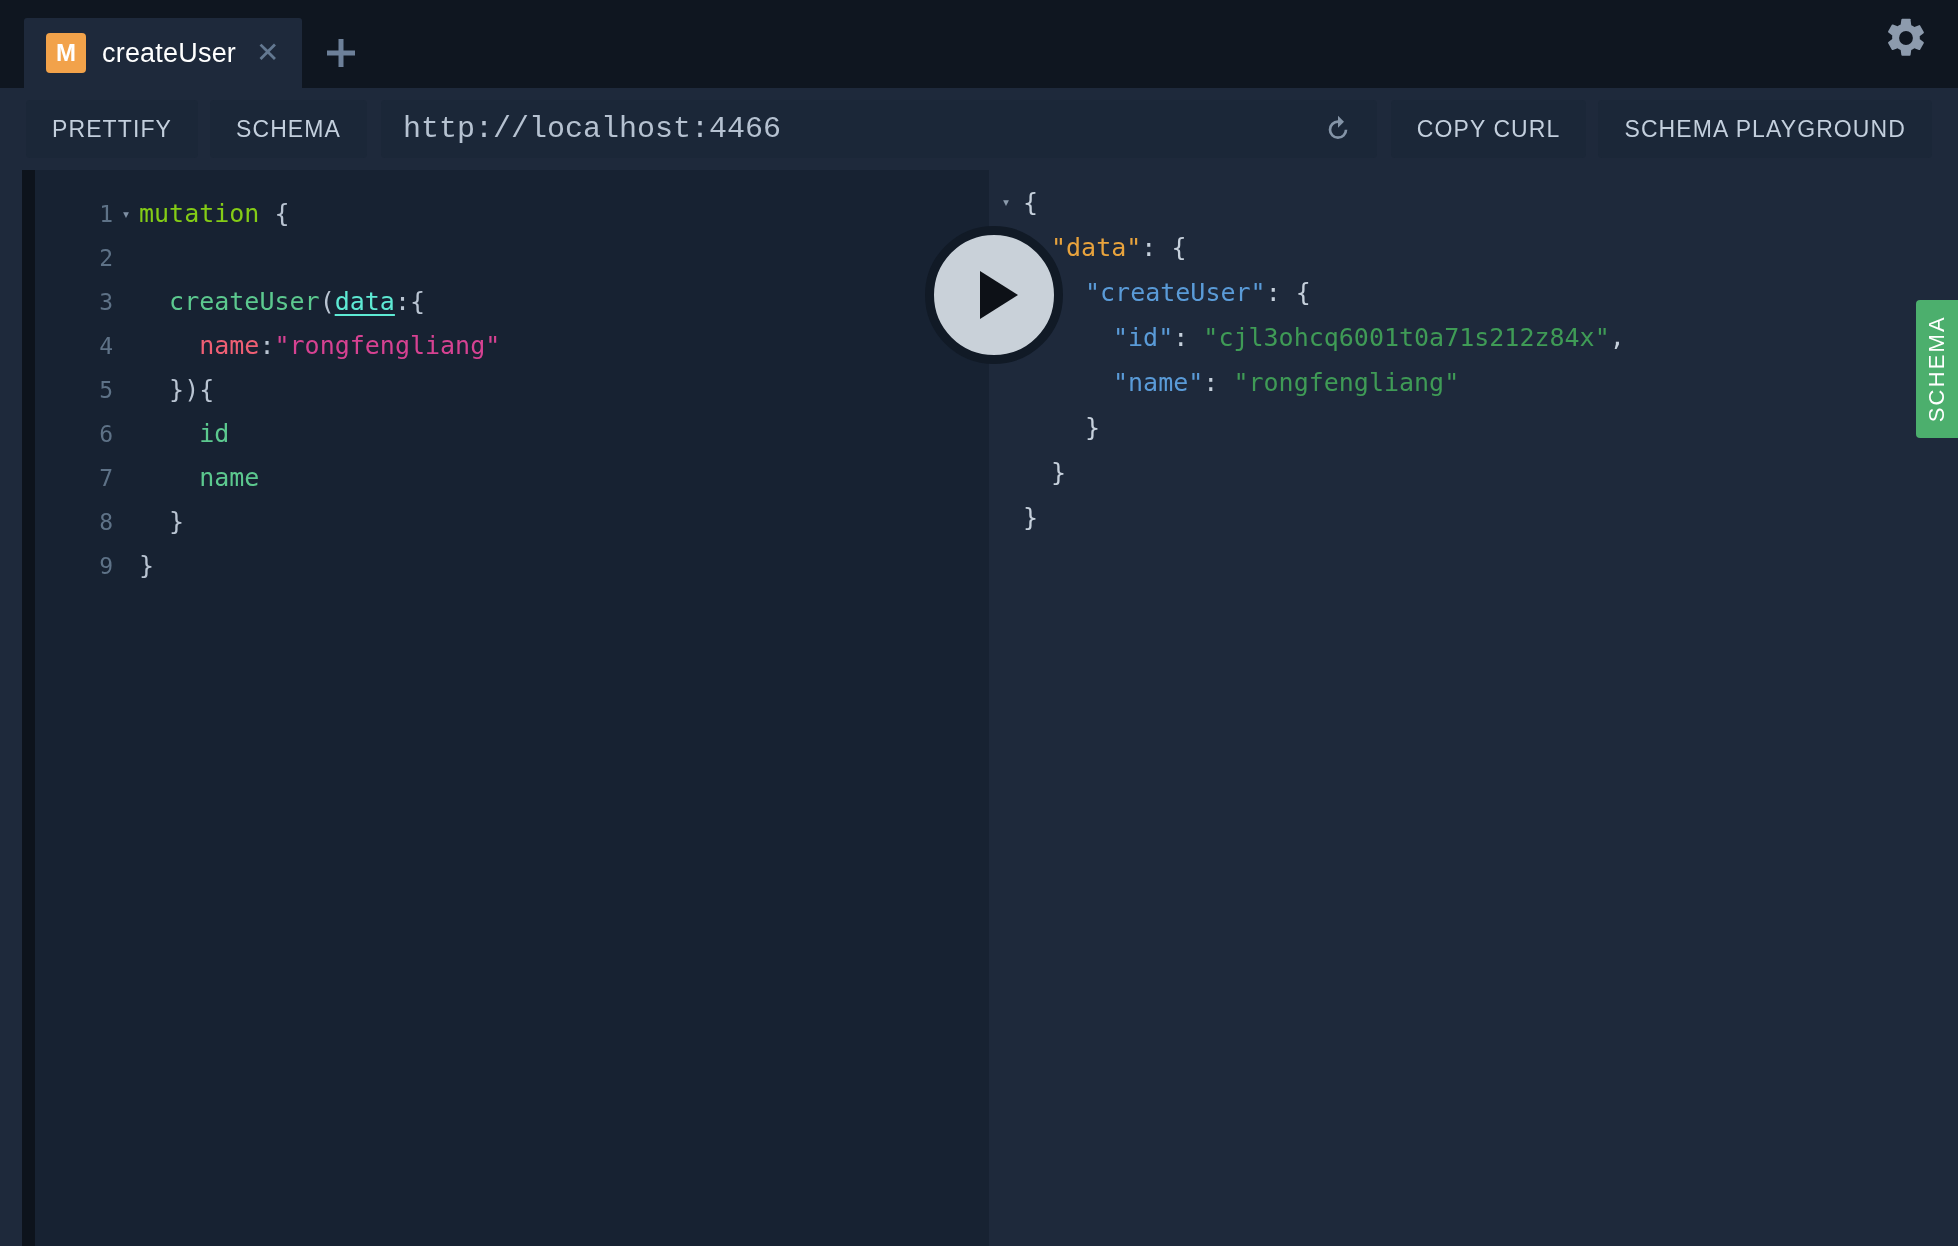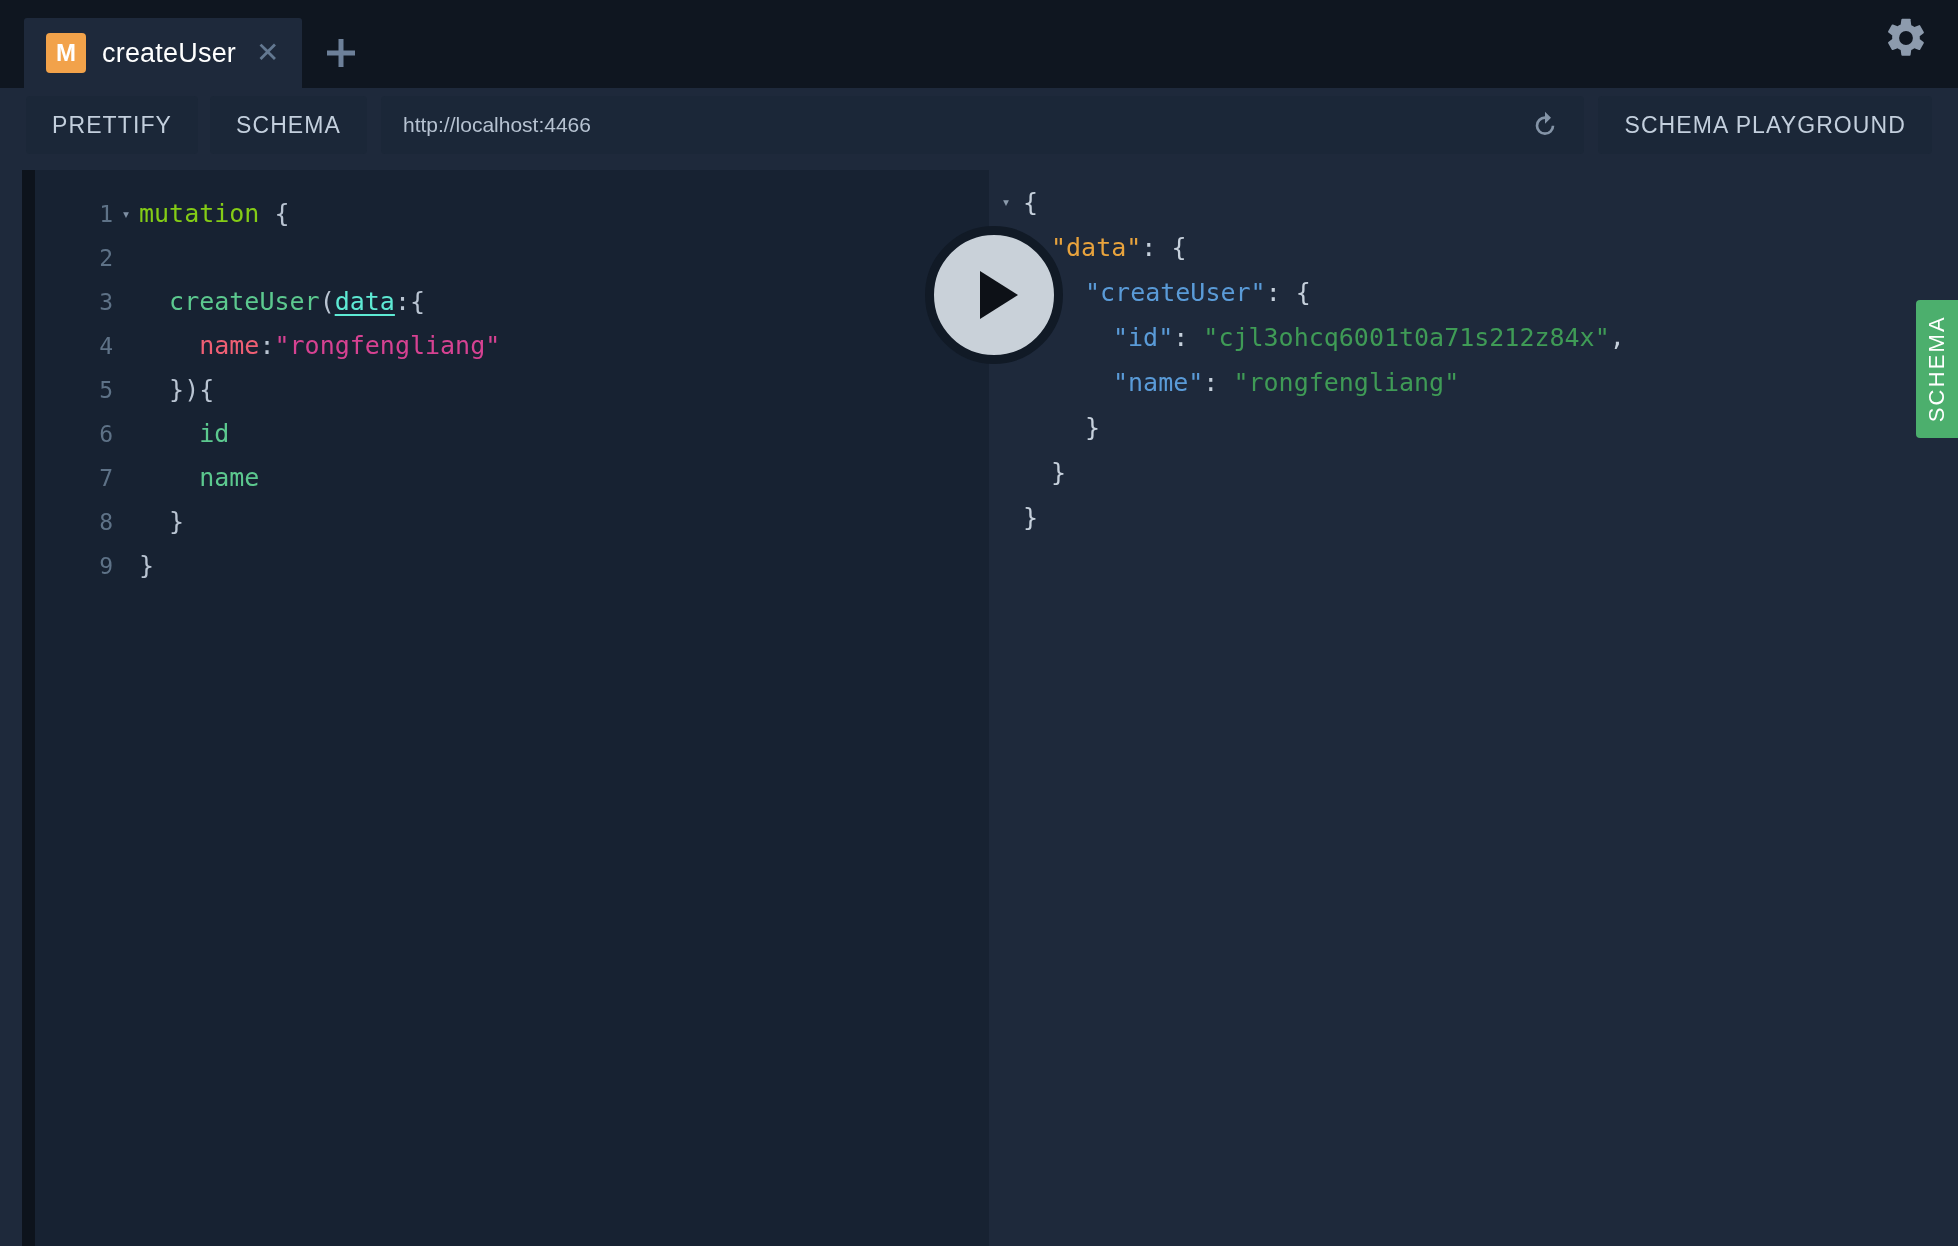--- a/index.html
+++ b/index.html
@@ -100,22 +100,22 @@
   }
 
   
   .toolbar {
     position: absolute;
     top: 88px; left: 0;
     width: 1958px;
     height: 82px;
     background: #1e293b;
     display: flex;
-    align-items: flex-start;
-    padding: 8px 26px;
+    align-items: center;
+    padding: 15px 26px;
     gap: 0;
   }
 
   .tb-btn {
     height: 58px;
     padding: 0 26px;
     background: #1b2738;
     border: none;
     border-radius: 4px;
     color: #c3cfdd;
@@ -139,22 +139,22 @@
     align-items: center;
     padding: 0 22px;
     position: relative;
   }
   .url-input {
     flex: 1;
     background: transparent;
     border: none;
     outline: none;
     color: #b6c2d1;
-    font-size: 21px;
-    font-family: Liberation Sans, sans-serif;
+    font-size: 30px;
+    font-family: Liberation Mono, monospace;
   }
   .url-reload {
     width: 34px; height: 34px;
     display: flex; align-items: center; justify-content: center;
     cursor: pointer;
   }
 
   .tb-right { display: flex; align-items: center; margin-left: auto; }
 
   
@@ -331,20 +331,21 @@
     <div class="url-wrap">
       <input class="url-input" type="text" value="http://localhost:4466" style="">
       <div class="url-reload">
         <svg width="32" height="32" viewBox="0 0 24 24">
           <path d="M12 5V2L7.5 6.5 12 11V7.5a5 5 0 1 1-5 5H5a7 7 0 1 0 7-7z" fill="#8494a7" transform="scale(-1,1) translate(-24,0)"></path>
         </svg>
       </div>
     </div>
 
     <div class="tb-right">
+      <button class="tb-btn">COPY CURL</button>
       <button class="tb-btn">SCHEMA PLAYGROUND</button>
     </div>
   </div>
 
   <div class="left-rail"></div>
   <div class="left-rail-dark"></div>
 
   <div class="editor-pane">
     <div class="code editor-code" id="editor-code"><div class="codeline"><div class="gutter">1</div><div class="fold">▾</div><div class="ctext"><span class="t-kw">mutation </span><span class="t-punc">{</span></div></div><div class="codeline"><div class="gutter">2</div><div class="fold"></div><div class="ctext"></div></div><div class="codeline"><div class="gutter">3</div><div class="fold"></div><div class="ctext"><span class="t-punc">  </span><span class="t-field">createUser</span><span class="t-punc">(</span><span class="t-arg">data</span><span class="t-punc">:{</span></div></div><div class="codeline"><div class="gutter">4</div><div class="fold"></div><div class="ctext"><span class="t-punc">    </span><span class="t-attr">name</span><span class="t-punc">:</span><span class="t-str">"rongfengliang"</span></div></div><div class="codeline"><div class="gutter">5</div><div class="fold"></div><div class="ctext"><span class="t-punc">  })</span><span class="t-punc">{</span></div></div><div class="codeline"><div class="gutter">6</div><div class="fold"></div><div class="ctext"><span class="t-punc">    </span><span class="t-field">id</span></div></div><div class="codeline"><div class="gutter">7</div><div class="fold"></div><div class="ctext"><span class="t-punc">    </span><span class="t-field">name</span></div></div><div class="codeline"><div class="gutter">8</div><div class="fold"></div><div class="ctext"><span class="t-punc">  }</span></div></div><div class="codeline"><div class="gutter">9</div><div class="fold"></div><div class="ctext"><span class="t-punc">}</span></div></div></div>
   </div>

